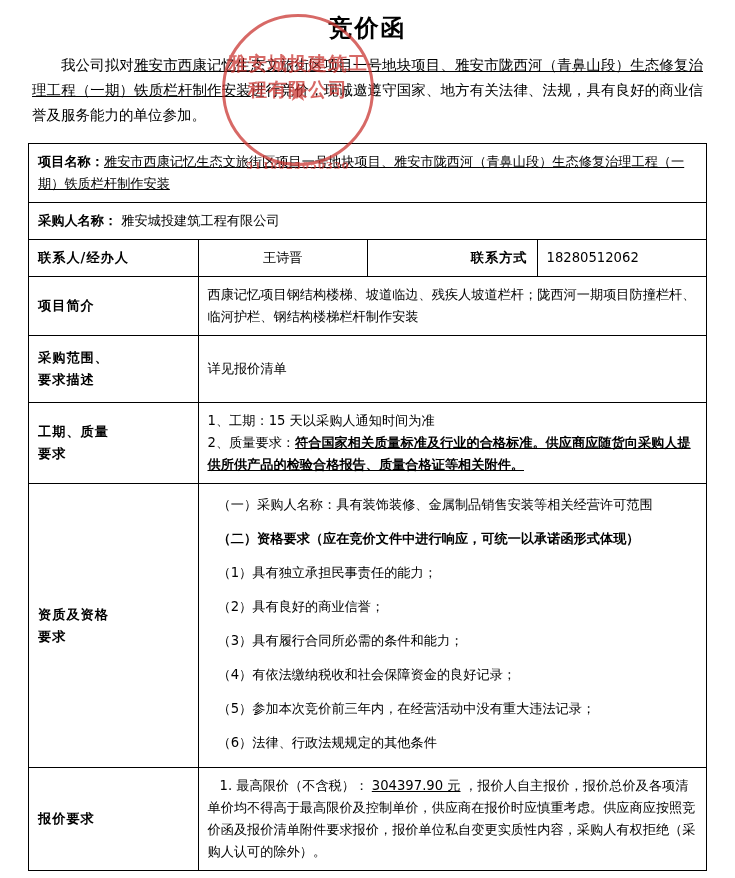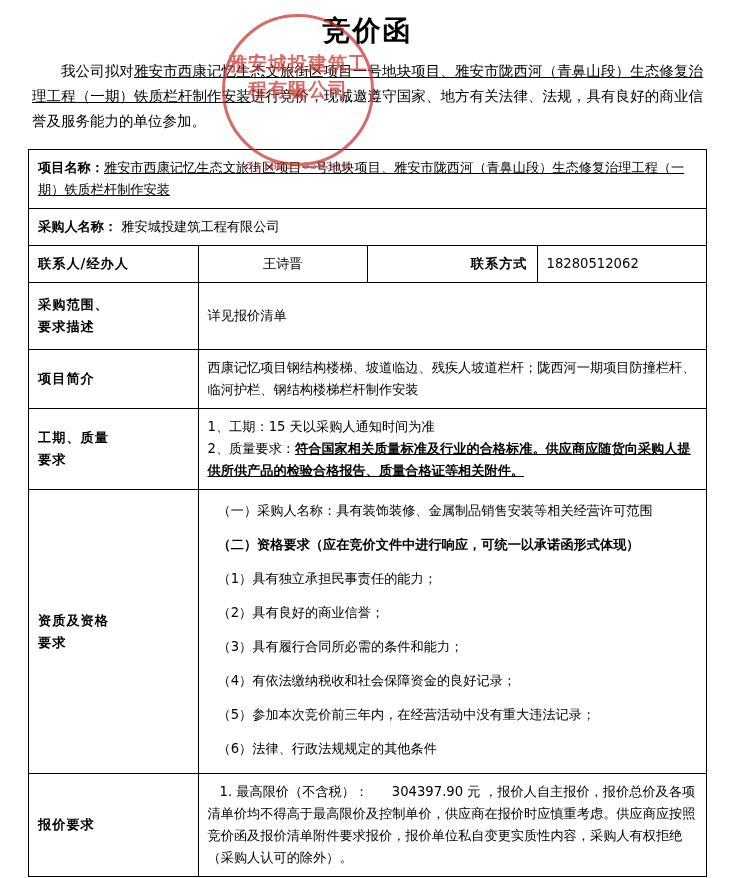--- a/index.html
+++ b/index.html
@@ -17,21 +17,21 @@
   }
   .page {
     position: relative;
     width: 735px;
     height: 878px;
     box-sizing: border-box;
     padding: 0 28px;
   }
   .doc-title {
     text-align: center;
-    font-size: 28px;
+    font-size: 24px;
     font-weight: bold;
     letter-spacing: 2px;
     margin-top: 12px;
     margin-bottom: 10px;
     font-family: "DejaVu Serif", "Liberation Serif", serif;
   }
   .intro {
     font-size: 14.5px;
     line-height: 25px;
     text-indent: 2em;
@@ -81,21 +81,21 @@
     padding: 5px 0 5px 10px;
     line-height: 24px;
   }
   .qual-line.first {
     padding-top: 2px;
   }
   .money-blank {
     display: inline-block;
     min-width: 96px;
     text-align: center;
-    margin-left: 20px;
+    text-decoration: underline;
   }
   .seal {
     position: absolute;
     left: 222px;
     top: 2px;
     width: 146px;
     height: 146px;
     border: 3px solid #c9302c;
     border-radius: 50%;
     opacity: 0.72;
@@ -162,29 +162,29 @@
       <tr>
         <td class="value" colspan="4"><span class="bold">采购人名称：</span> <span>雅安城投建筑工程有限公司</span></td>
       </tr>
       <tr>
         <td class="label">联系人/经办人</td>
         <td class="value" style="width:152px;text-align:center;">王诗晋</td>
         <td class="label2">联系方式</td>
         <td class="value">18280512062</td>
       </tr>
       <tr>
+        <td class="label">项目简介</td>
+        <td class="value row-title-val" colspan="3">西康记忆项目钢结构楼梯、坡道临边、残疾人坡道栏杆；陇西河一期项目防撞栏杆、临河护栏、钢结构楼梯栏杆制作安装</td>
+      </tr>
+      <tr>
         <td class="label">
           <div>采购范围、</div>
           <div>要求描述</div>
         </td>
         <td class="value" colspan="3" style="height:52px;">详见报价清单</td>
-      </tr>
-      <tr>
-        <td class="label">项目简介</td>
-        <td class="value row-title-val" colspan="3">西康记忆项目钢结构楼梯、坡道临边、残疾人坡道栏杆；陇西河一期项目防撞栏杆、临河护栏、钢结构楼梯栏杆制作安装</td>
       </tr>
       <tr>
         <td class="label">
           <div>工期、质量</div>
           <div>要求</div>
         </td>
         <td class="value row-title-val" colspan="3">
           <div>1、工期：15 天以采购人通知时间为准</div>
           <div><span>2、质量要求：</span><span class="u bold">符合国家相关质量标准及行业的合格标准。供应商应随货向采购人提供所供产品的检验合格报告、质量合格证等相关附件。</span></div>
         </td>

